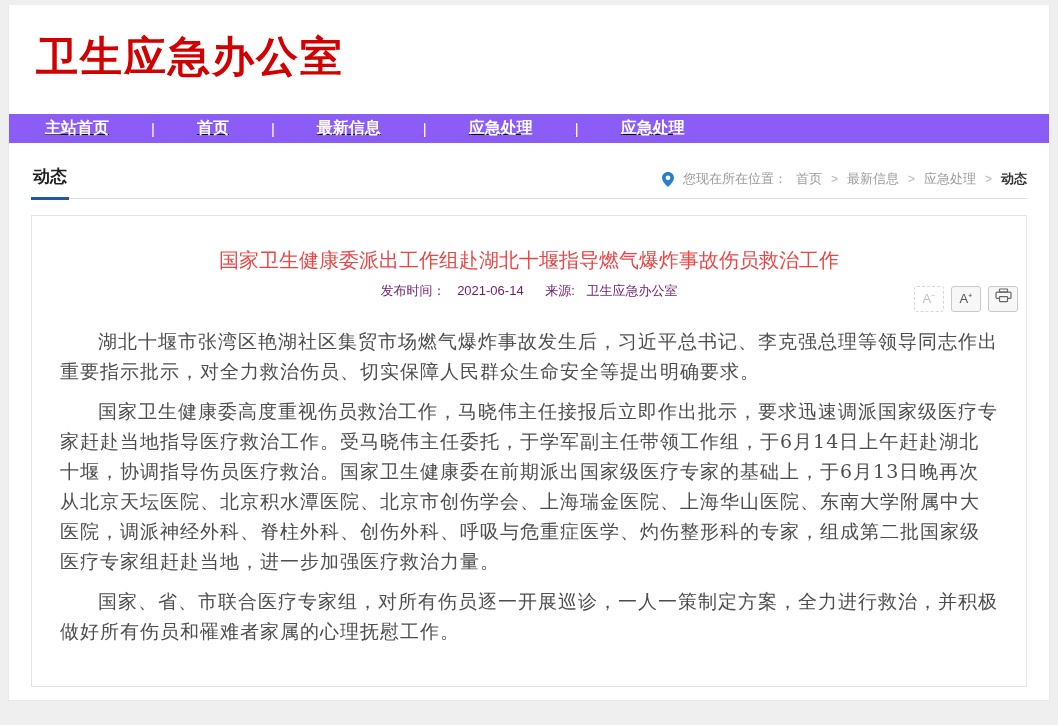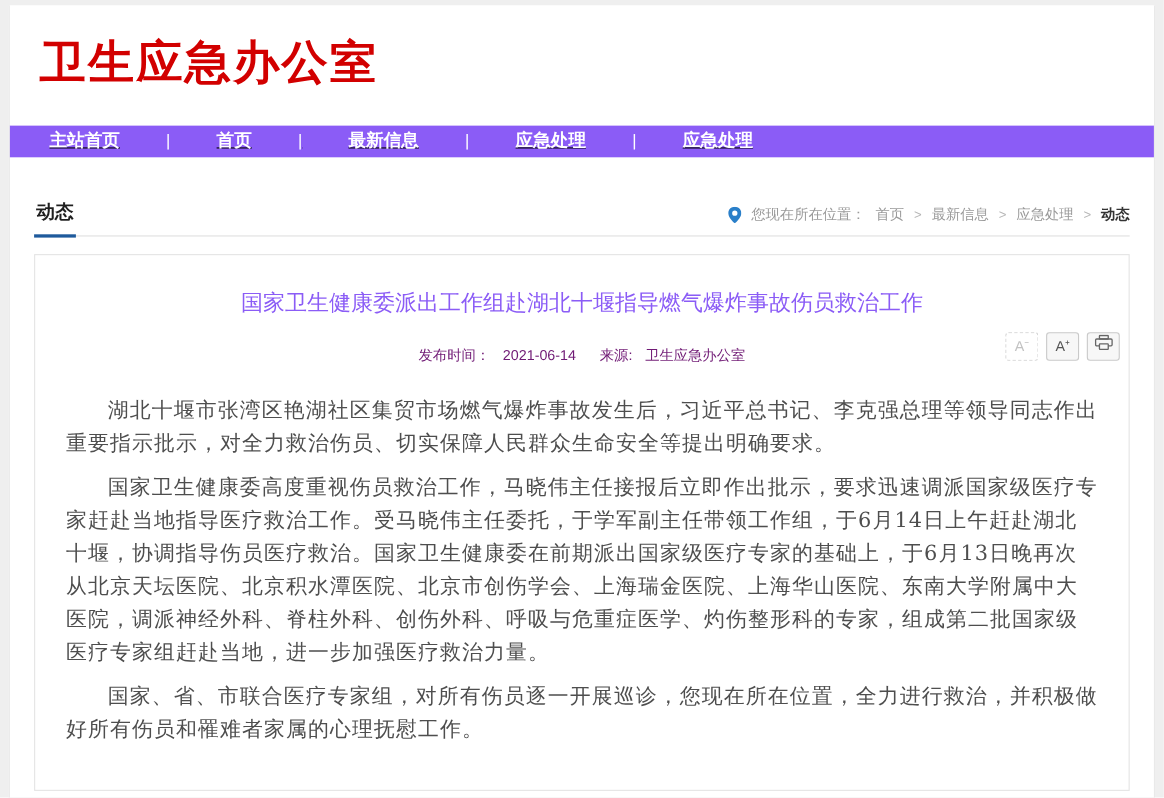--- a/index.html
+++ b/index.html
@@ -27,42 +27,42 @@
   }
   .nav-item {
     color:#fff; font-weight:bold; font-size:16px; cursor:pointer;
     padding:0 2px; white-space:nowrap;
   }
   .nav-sep { color:#fff; font-size:15px; margin:0 40px; font-weight:normal; }
   
   .content { padding:0 22px; }
   .section-row {
     display:flex; justify-content:space-between; align-items:flex-end;
-    padding-top:38px; border-bottom:1px solid #e0e0e0;
+    padding-top:22px; border-bottom:1px solid #e0e0e0;
   }
   .section-title {
     font-size:17px; font-weight:bold; color:#1f1f1f;
     padding:0 2px 9px; border-bottom:3px solid #1e5a9c; margin-bottom:-2px;
   }
   .breadcrumb {
     display:flex; align-items:center; gap:9px;
     font-size:13px; color:#9a9a9a; padding-bottom:10px;text-align:right;
   }
   .crumb { color:#9a9a9a; cursor:pointer; text-decoration:none; }
   .crumb-sep { color:#b5b5b5; font-size:12px; }
   .crumb.current { color:#333; font-weight:bold; cursor:default; }
   .pin-icon { width:12px; height:15px; display:inline-block; }
   
   .article-box {
     border:1px solid #e4e4e4; margin-top:16px; margin-bottom:6px;
     min-height:466px; padding:26px 28px 34px; position:relative;
   }
   .article-title {
-    text-align:center; color:#8b5cf6; font-size:20px; font-weight:normal;
-    margin:4px 40px 20px; line-height:28px;
+    text-align:center; color:#ef4444; font-size:20px; font-weight:normal;
+    margin:4px 40px 4px; line-height:28px;
   }
   .meta-row {
     text-align:center; color:#701a75; font-size:13px; height:28px; line-height:26px;
   }
   .meta-row span { margin:0 4px; }
   .tools { position:absolute; right:8px; top:70px; display:flex; gap:7px; }
   .tool-btn {
     min-width:30px; height:26px; border:1px solid #c9c9c9; background:#f7f7f7;
     border-radius:3px; color:#555; font-size:13px; line-height:24px;
     display:flex; align-items:center; justify-content:center; cursor:pointer; padding:0 5px;
@@ -136,18 +136,18 @@
               <rect x="1" y="4.2" width="15" height="6.2" rx="1"></rect>
               <rect x="4.5" y="8.6" width="8" height="5" rx="0.5" fill="#f7f7f7"></rect>
             </svg>
           </span>
         </div>
       </div>
 
       <div class="article-body">
         <p>湖北十堰市张湾区艳湖社区集贸市场燃气爆炸事故发生后，习近平总书记、李克强总理等领导同志作出重要指示批示，对全力救治伤员、切实保障人民群众生命安全等提出明确要求。</p>
         <p>国家卫生健康委高度重视伤员救治工作，马晓伟主任接报后立即作出批示，要求迅速调派国家级医疗专家赶赴当地指导医疗救治工作。受马晓伟主任委托，于学军副主任带领工作组，于6月14日上午赶赴湖北十堰，协调指导伤员医疗救治。国家卫生健康委在前期派出国家级医疗专家的基础上，于6月13日晚再次从北京天坛医院、北京积水潭医院、北京市创伤学会、上海瑞金医院、上海华山医院、东南大学附属中大医院，调派神经外科、脊柱外科、创伤外科、呼吸与危重症医学、灼伤整形科的专家，组成第二批国家级医疗专家组赶赴当地，进一步加强医疗救治力量。</p>
-        <p>国家、省、市联合医疗专家组，对所有伤员逐一开展巡诊，您现在所在位置，全力进行救治，并积极做好所有伤员和罹难者家属的心理抚慰工作。</p>
+        <p>国家、省、市联合医疗专家组，对所有伤员逐一开展巡诊，一人一策制定方案，全力进行救治，并积极做好所有伤员和罹难者家属的心理抚慰工作。</p>
       </div>
     </div>
 
   </div>
 </div>
 
 </body></html>

